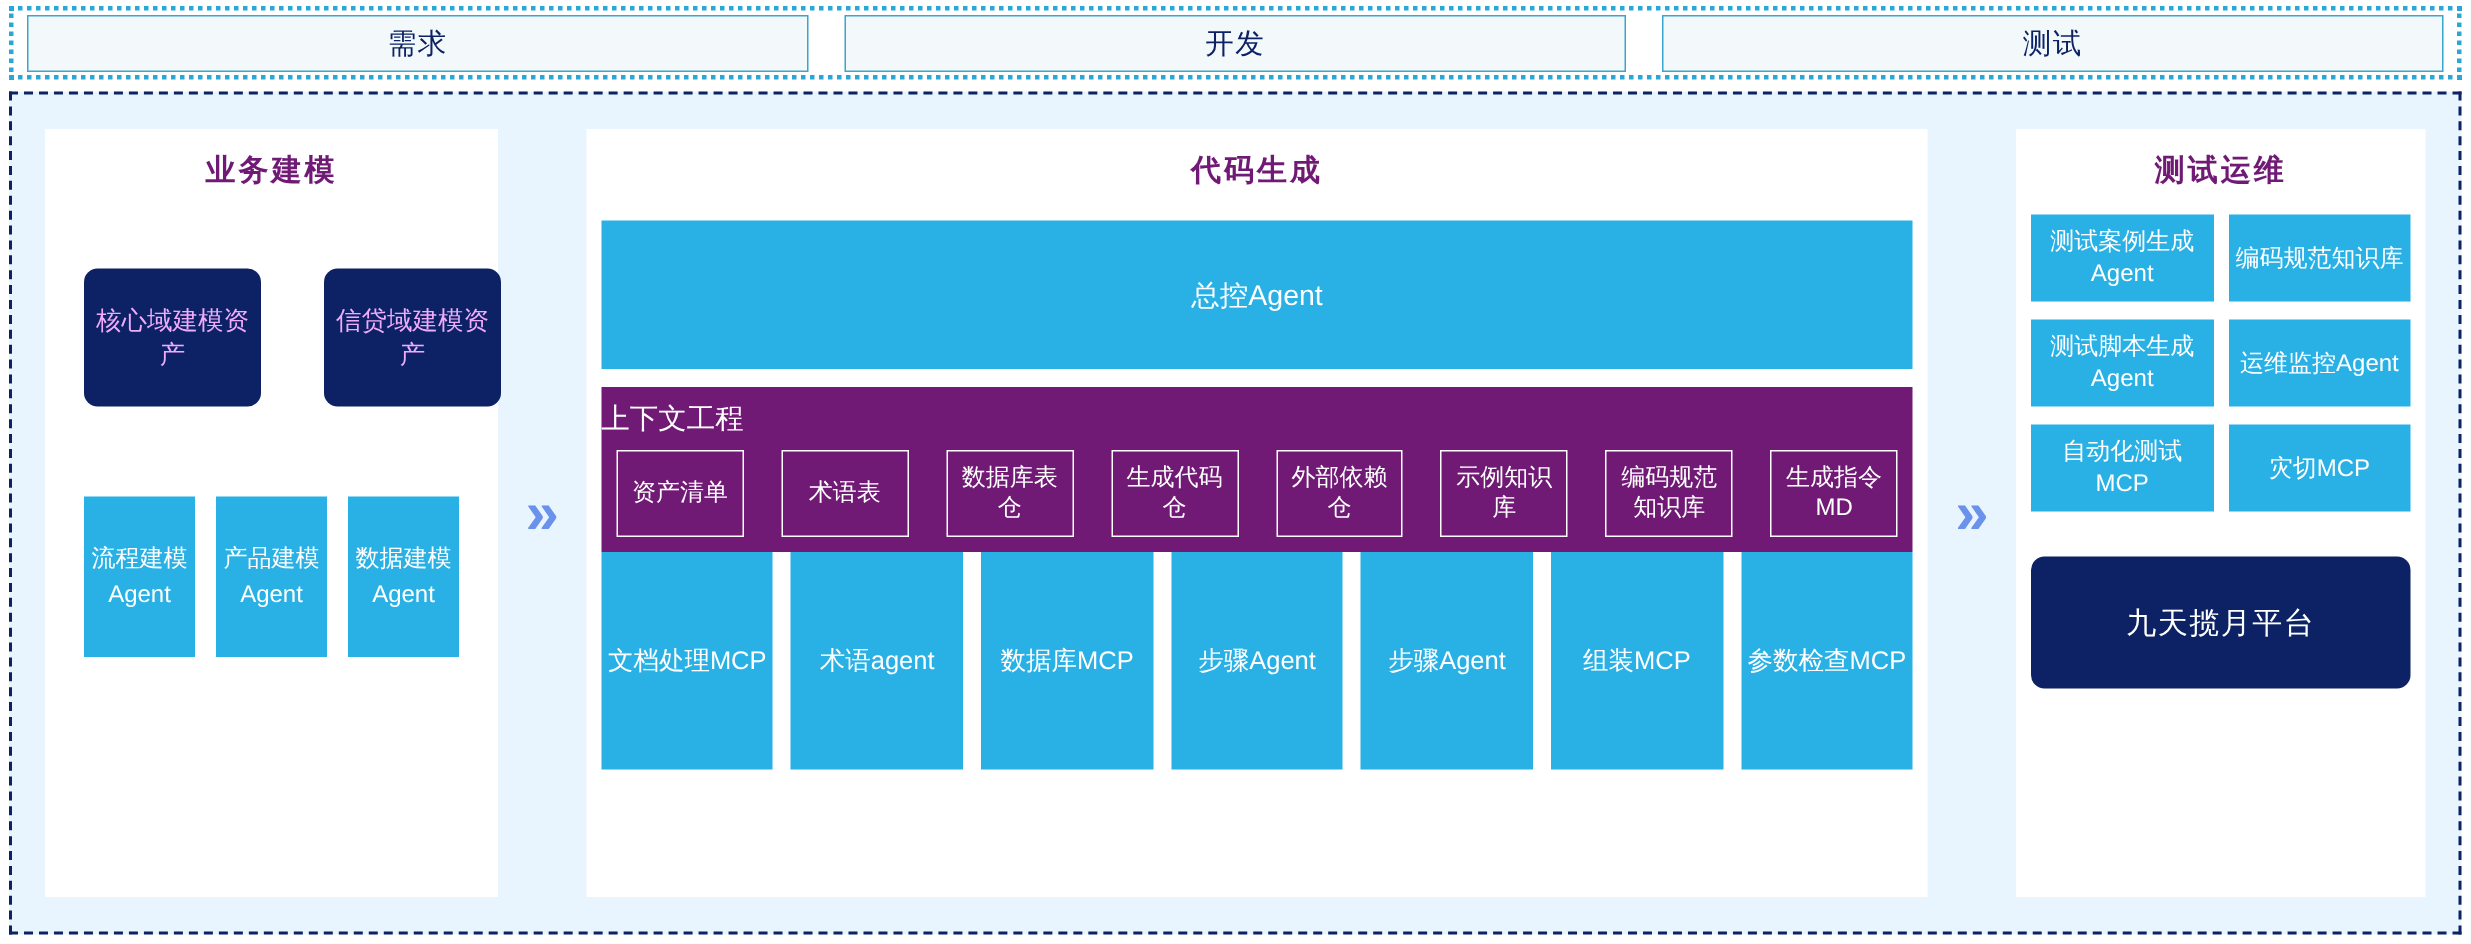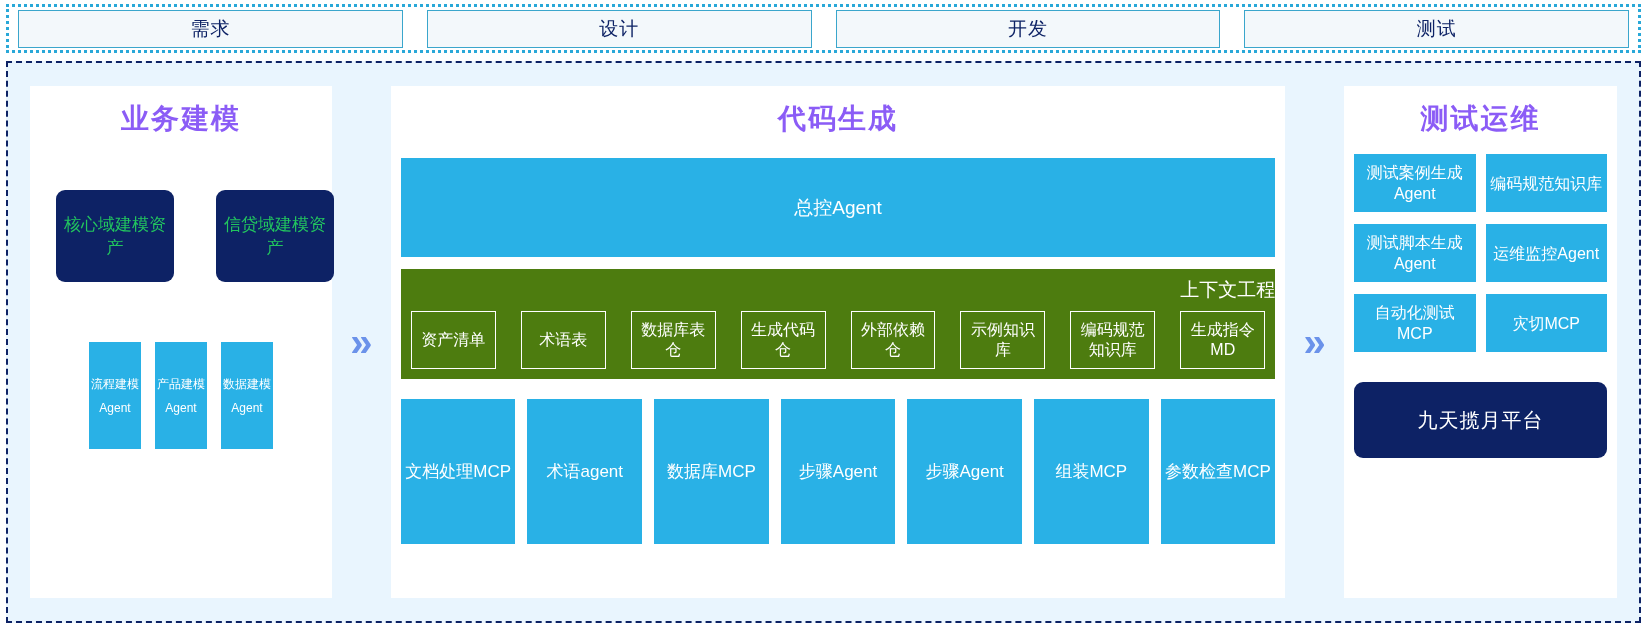--- a/index.html
+++ b/index.html
@@ -69,64 +69,64 @@
 
   .panel {
     background: #ffffff;
     box-sizing: border-box;
     display: flex;
     flex-direction: column;
     align-items: center;
     padding: 14px 10px 12px 10px;
   }
   .panel-title {
-    color: #8b5cf6;
-    font-size: 28px;
+    color: #701a75;
+    font-size: 20px;
     font-weight: bold;
     letter-spacing: 2px;
     margin-bottom: 4px;
   }
 
   
   .panel-left {
     width: 302px;
     margin: 23px 0 23px 22px;
   }
   .asset-row {
     display: flex;
     gap: 14px;
     margin-top: 48px;
   }
   .asset-card {
     width: 118px;
     height: 92px;
     background: #0d2265;
     border-radius: 9px;
-    color: #22c55e;
+    color: #f0abfc;
     font-size: 17px;
     line-height: 23px;
     display: flex;
     align-items: center;
     justify-content: center;
     text-align: center;
     padding: 0 6px;
     box-sizing: border-box;
     margin-left: 28px;
   }
   .modeler-row {
     display: flex;
     gap: 14px;
     margin-top: 60px;
   }
   .modeler-card {
-    width: 52px;
+    width: 74px;
     height: 107px;
     background: #29b1e6;
     color: #ffffff;
-    font-size: 12px;
+    font-size: 16px;
     line-height: 24px;
     display: flex;
     align-items: center;
     justify-content: center;
     text-align: center;
   }
 
   
   .arrow {
     width: 60px;
@@ -152,27 +152,27 @@
     color: #ffffff;
     font-size: 19px;
     display: flex;
     align-items: center;
     justify-content: center;
     margin-top: 16px;
     box-sizing: border-box;
   }
   .context-block {
     width: 100%;
-    background: #4d7c0f;
+    background: #701a75;
     margin-top: 12px;
     padding: 8px 0 10px 0;
     box-sizing: border-box;
     display: flex;
     flex-direction: column;
-    align-items: flex-end;
+    align-items: flex-start;
   }
   .context-title {
     color: #ffffff;
     font-size: 19px;
     margin-bottom: 8px;
   }
   .context-items {
     display: flex;
     gap: 25px;
     padding: 0 10px;
@@ -192,21 +192,21 @@
     align-items: center;
     justify-content: center;
     text-align: center;
     padding: 0 3px;
     box-sizing: border-box;
   }
   .tools-row {
     display: flex;
     gap: 12px;
     width: 100%;
-    margin-top: 20px;
+    margin-top: 0;
     justify-content: space-between;
   }
   .tool-card {
     flex: 1 1 0;
     min-width: 0;
     height: 145px;
     background: #29b1e6;
     color: #ffffff;
     font-size: 17px;
     line-height: 23px;
@@ -238,40 +238,39 @@
     line-height: 21px;
     display: flex;
     align-items: center;
     justify-content: center;
     text-align: center;
     padding: 0 4px;
     box-sizing: border-box;
   }
   .platform-card {
     width: 100%;
-    height: 76px;
+    height: 88px;
     margin-top: 30px;
     background: #0d2265;
     border-radius: 9px;
     color: #ffffff;
     font-size: 20px;
     display: flex;
     align-items: center;
     justify-content: center;
     letter-spacing: 1px;
   }
 </style>
 </head>
 <body>
 
 <div id="root">
 
   <div class="stage-band">
     <div class="stage-box">需求</div>
-    <div class="stage-box">设计</div>
     <div class="stage-box">开发</div>
     <div class="stage-box">测试</div>
   </div>
 
   <div class="main-band">
 
     <div class="panel panel-left">
       <div class="panel-title">业务建模</div>
       <div class="asset-row">
         <div class="asset-card">核心域建模资产</div>

